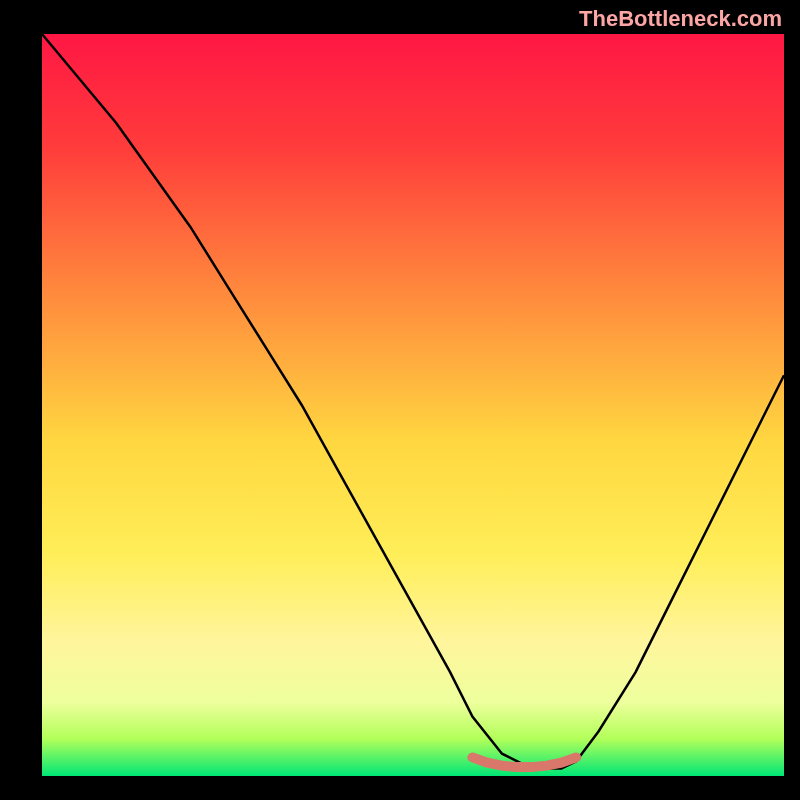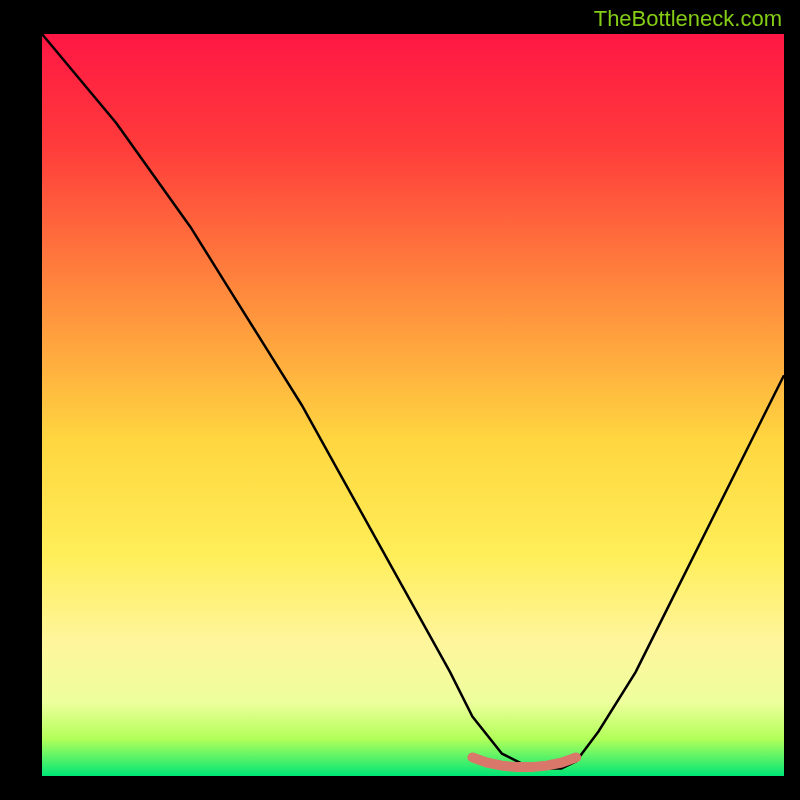--- a/index.html
+++ b/index.html
@@ -12,23 +12,23 @@
   }
   .chart-container {
     position: relative;
     width: 800px;
     height: 800px;
   }
   .watermark {
     position: absolute;
     top: 6px;
     right: 18px;
-    color: #84cc16;
+    color: #fca5a5;
     font-size: 22px;
-    font-weight: 400;
+    font-weight: 700;
     z-index: 10;
   }
   svg {
     display: block;
   }
 </style>
 </head>
 <body>
 
 <div class="chart-container">

